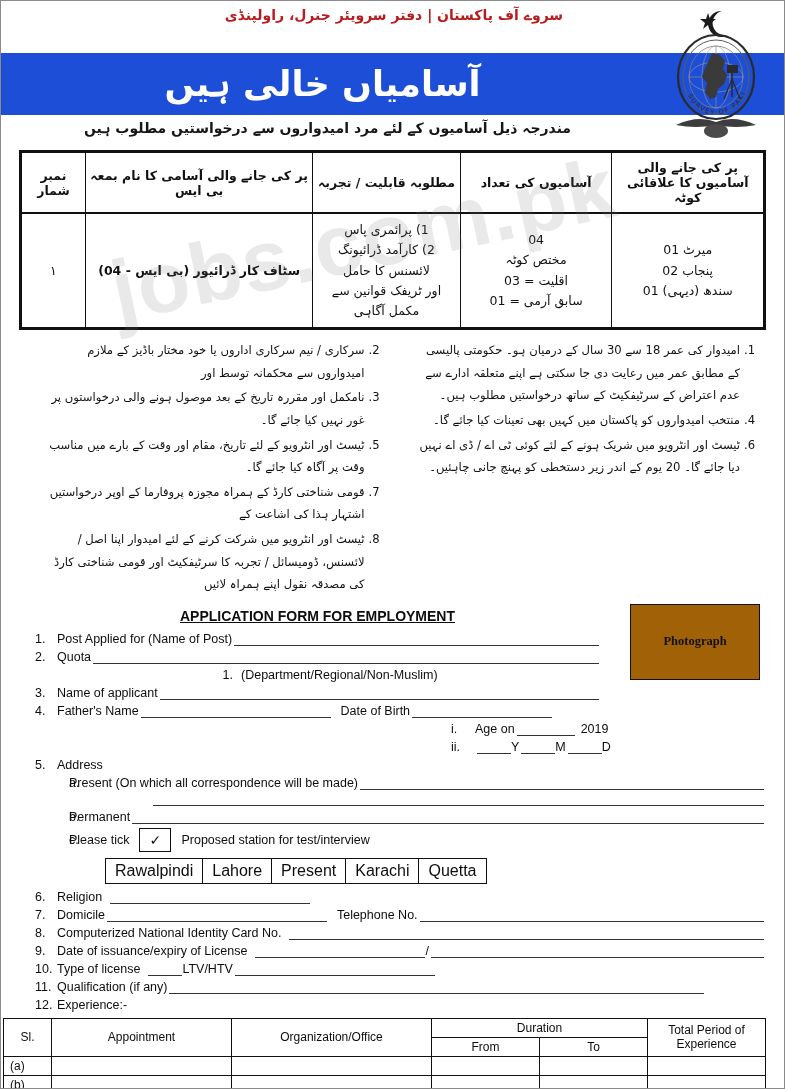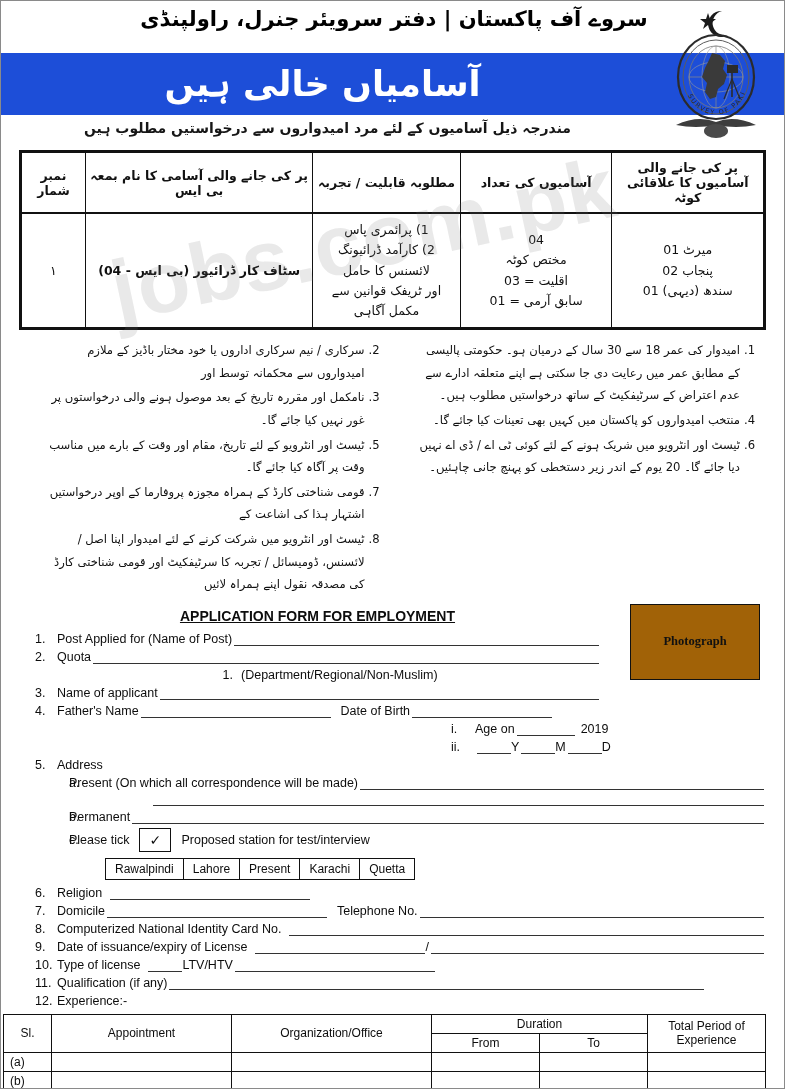--- a/index.html
+++ b/index.html
@@ -41,23 +41,23 @@
     height: 52px;
     border-bottom: none;
   }
   .header-urdu {
     position: absolute;
     right: 130px;
     top: 6px;
     width: 520px;
     text-align: center;
     font-family: "DejaVu Sans", sans-serif;
-    font-size: 21px;
-    font-weight: bold;
-    color: #000000;
+    font-size: 14px;
+    font-weight: bold;
+    color: #b91c1c;
     direction: rtl;
     white-space: nowrap;
   }
   .emblem-wrap {
     position: absolute;
     right: 12px;
     top: 4px;
     width: 112px;
     height: 140px;
     z-index: 8;
@@ -185,21 +185,21 @@
     width: 32px; height: 24px;
     border: 1.4px solid #111;
     display: inline-flex; align-items: center; justify-content: center;
     font-size: 14px; margin: 0 10px;
     background: #fff;
   }
   
   .station-tbl {
     border-collapse: collapse;
     margin: 6px 0 6px 84px;
-    font-size: 12px;
+    font-size: 16px;
   }
   .station-tbl td {
     border: 1.2px solid #111;
     padding: 3px 9px;
     white-space: nowrap;
     color: #0d0d0d;
   }
   
   .exp-wrap { margin: 6px 18px 0 2px; }
   table.exp {

